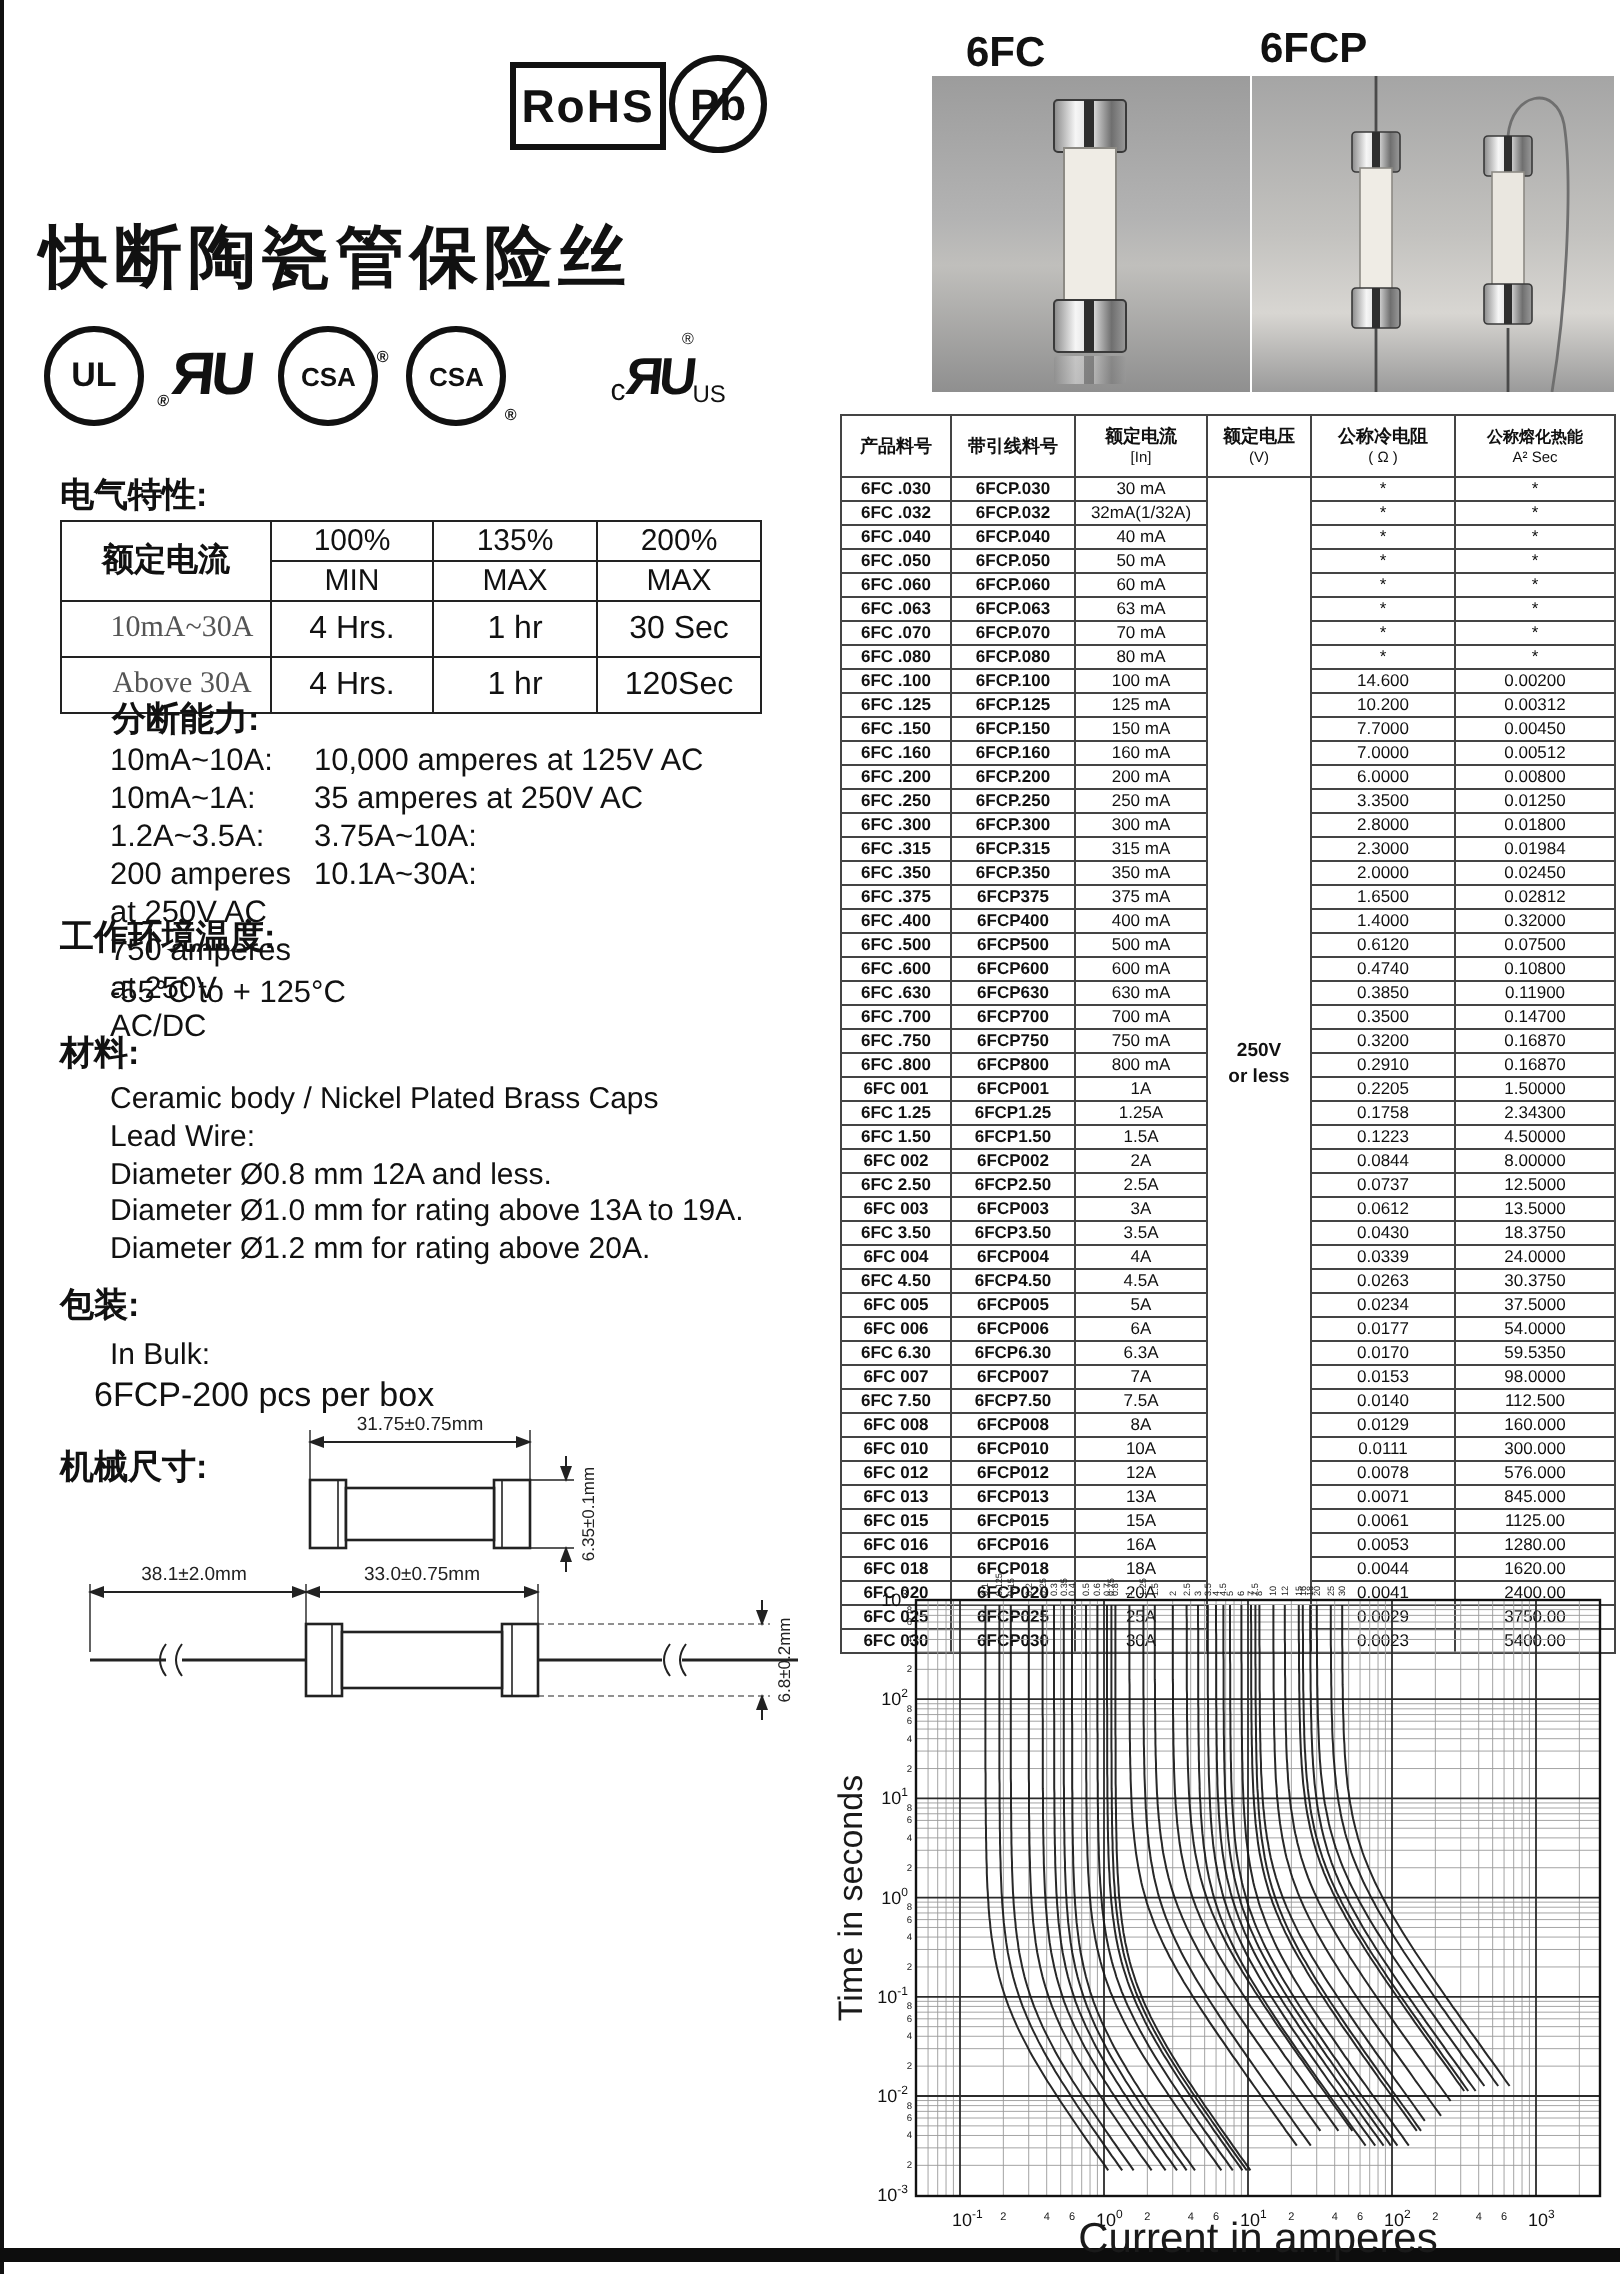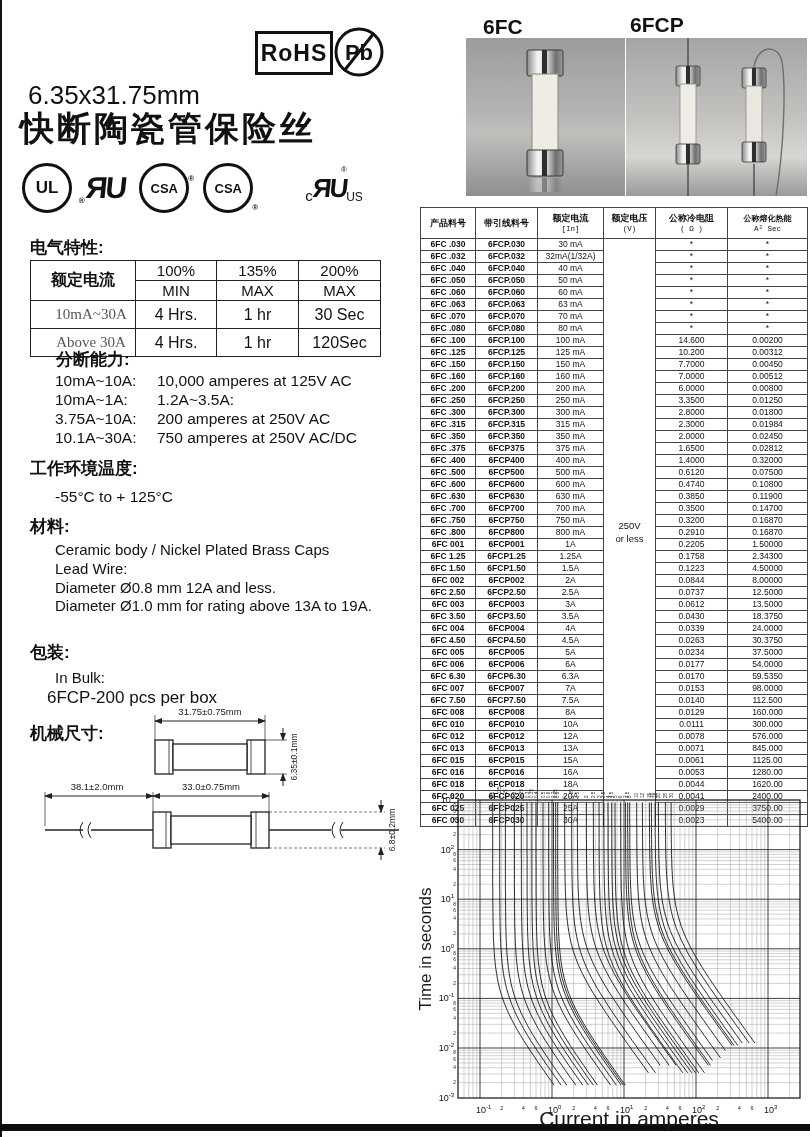--- a/index.html
+++ b/index.html
@@ -36,45 +36,44 @@
   #break-list{left:55px;top:371px;display:grid;grid-template-columns:102px auto;column-gap:0;row-gap:0;
               font-size:15.5px;line-height:19px;}
   #temp-value{left:55px;top:488px;font-size:15.5px;}
   #mat-lines{left:55px;top:541px;font-size:15px;line-height:18.8px;}
   #pack-line1{left:55px;top:669px;font-size:15px;}
   #pack-line2{left:47px;top:688px;font-size:17px;}
   
   #parts-table{left:420px;top:207px;border-collapse:collapse;table-layout:fixed;background:#fff;}
   #parts-table td,#parts-table th{border:1px solid #444;padding:0;text-align:center;overflow:hidden;white-space:nowrap;}
   #parts-table th{font-size:9px;font-weight:bold;height:30px;line-height:1.15;}
-  #parts-table th .sub{font-size:7.5px;font-weight:normal;font-family:Liberation Mono, monospace;}
+  #parts-table th .sub{font-size:7.5px;font-weight:normal;}
   #parts-table td{font-size:8.5px;height:11px;line-height:11px;}
   #parts-table td.pn{font-weight:bold;}
-  #parts-table td.volt{font-size:9.5px;line-height:1.3;vertical-align:middle;}
+  #parts-table td.volt{font-size:9.5px;line-height:1.3;vertical-align:middle;font-weight:bold;}
   svg text{font-family:"Liberation Sans","DejaVu Sans",sans-serif;}
 </style>
 </head>
 <body>
 
 <div id="page">
 
   <div class="abs" id="left-rule"></div>
   <div class="abs" id="bottom-rule"></div>
 
   <div class="abs" id="rohs-box">
     <span>RoHS</span>
   </div>
   <div class="abs" id="pb-badge">
     <svg width="52" height="52" viewBox="0 0 52 52">
       <circle cx="26" cy="26" r="23" fill="none" stroke="#111" stroke-width="3"></circle>
       <text x="26" y="34" text-anchor="middle" font-size="22" font-weight="bold" fill="#111">Pb</text>
       <line x1="41" y1="7" x2="11" y2="45" stroke="#111" stroke-width="3"></line>
     </svg>
   </div>
-  <div class="abs" id="size-label">6.35x31.75mm</div>
   <div class="abs" id="title-cn">快断陶瓷管保险丝</div>
 
   <div class="abs" id="cert-row">
     <div class="circ-logo" style="font-size:17px;">
       <span>UL</span>
     </div>
     <div class="ur-mark">
       <span>ЯU</span>
       <span class="reg" style="left:-6px;bottom:0;">®</span>
     </div>
@@ -192,36 +191,38 @@
       <td class="val">120Sec</td>
     </tr>
   </tbody>
     </table>
 
   <div class="abs sec-h" style="left:30px;top:348px;margin-left:26px;">分断能力:</div>
   <div class="abs" id="break-list">
     <span>10mA~10A:</span>
       <span>10,000 amperes at 125V AC</span>
     <span>10mA~1A:</span>
+      <span>35 amperes at 250V AC</span>
     <span>1.2A~3.5A:</span>
     <span>3.75A~10A:</span>
       <span>200 amperes at 250V AC</span>
     <span>10.1A~30A:</span>
       <span>750 amperes at 250V AC/DC</span>
   </div>
 
   <div class="abs sec-h" style="left:30px;top:457px;">工作环境温度:</div>
   <div class="abs" id="temp-value">-55°C to + 125°C</div>
 
   <div class="abs sec-h" style="left:30px;top:515px;">材料:</div>
   <div class="abs" id="mat-lines">
     <div>Ceramic body / Nickel Plated Brass Caps</div>
     <div>Lead Wire:</div>
     <div>Diameter Ø0.8 mm 12A and less.</div>
     <div>Diameter Ø1.0 mm for rating above 13A to 19A.</div>
+    <div>Diameter Ø1.2 mm for rating above 20A.</div>
   </div>
 
   <div class="abs sec-h" style="left:30px;top:641px;">包装:</div>
   <div class="abs" id="pack-line1">In Bulk:</div>
   <div class="abs" id="pack-line2">6FCP-200 pcs per box</div>
 
   <div class="abs sec-h" style="left:30px;top:722px;">机械尺寸:</div>
   <div class="abs" style="left:35px;top:700px;">
     <svg width="390" height="195" viewBox="0 0 390 195">
       <defs>

